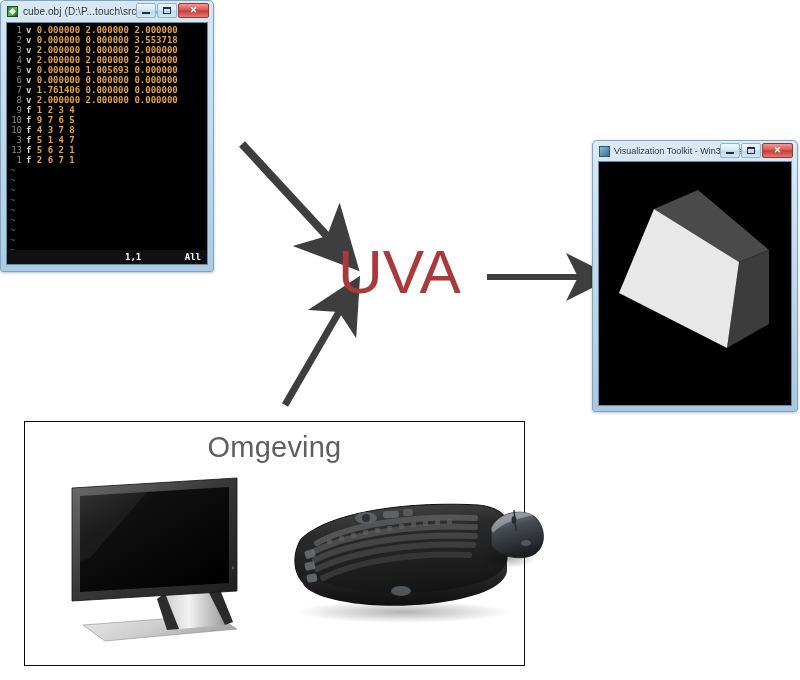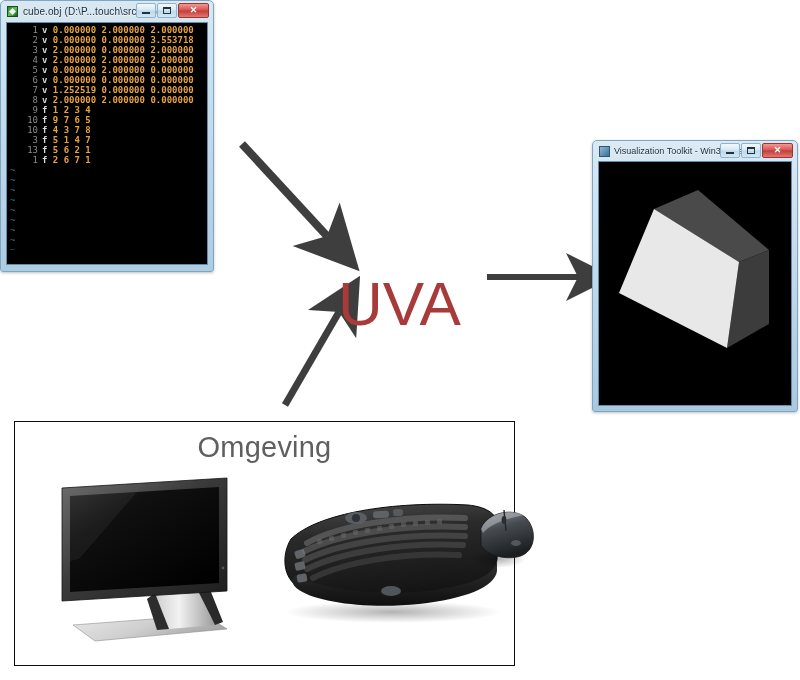--- a/index.html
+++ b/index.html
@@ -131,21 +131,21 @@
     background: #000000;
     font-family: "DejaVu Sans Mono", monospace;
     font-size: 9px;
     line-height: 10px;
     padding: 2px 0 0 0;
     overflow: hidden;
   }
   .code-line {
     white-space: pre;
     height: 10px;
-    padding-left: 17px;
+    padding-left: 1px;
   }
   .ln {
     display: inline-block;
     width: 14px;
     text-align: right;
     color: #8a8a8a;
     margin-right: 4px;
   }
   .kw {
     color: #d8d8d8;
@@ -241,37 +241,36 @@
   
   .uva-label {
     position: absolute;
     left: 338px;
     top: 241px;
     font-size: 62px;
     font-weight: normal;
     letter-spacing: 0px;
     line-height: 1;
     font-family: "Liberation Sans", sans-serif;
-    margin-top: 32px;
   }
 
   
   .arrow-svg {
     position: absolute;
     left: 0;
     top: 0;
     width: 800px;
     height: 680px;
     pointer-events: none;
   }
 
   
   .omgeving-panel {
     position: absolute;
-    left: 14px;
+    left: 24px;
     top: 421px;
     width: 501px;
     height: 245px;
     background: #ffffff;
     border: 1.5px solid #0d0d0d;
     box-sizing: border-box;
   }
   .omgeving-title {
     position: absolute;
     left: 0;
@@ -342,40 +341,44 @@
       </div>
     </div>
   </div>
 
   <div class="gvim-client">
     <div class="gvim-textarea" id="gvim-text">
         <div class="code-line"><span class="ln">1</span><span class="kw">v </span><span class="num">0.000000 2.000000 2.000000</span></div>
         <div class="code-line"><span class="ln">2</span><span class="kw">v </span><span class="num">0.000000 0.000000 3.553718</span></div>
         <div class="code-line"><span class="ln">3</span><span class="kw">v </span><span class="num">2.000000 0.000000 2.000000</span></div>
         <div class="code-line"><span class="ln">4</span><span class="kw">v </span><span class="num">2.000000 2.000000 2.000000</span></div>
-        <div class="code-line"><span class="ln">5</span><span class="kw">v </span><span class="num">0.000000 2.000000 0.000000</span></div>
+        <div class="code-line"><span class="ln">5</span><span class="kw">v </span><span class="num">0.000000 1.005693 0.000000</span></div>
         <div class="code-line"><span class="ln">6</span><span class="kw">v </span><span class="num">0.000000 0.000000 0.000000</span></div>
-        <div class="code-line"><span class="ln">7</span><span class="kw">v </span><span class="num">1.252519 0.000000 0.000000</span></div>
+        <div class="code-line"><span class="ln">7</span><span class="kw">v </span><span class="num">1.761406 0.000000 0.000000</span></div>
         <div class="code-line"><span class="ln">8</span><span class="kw">v </span><span class="num">2.000000 2.000000 0.000000</span></div>
         <div class="code-line"><span class="ln">9</span><span class="kw">f </span><span class="num">1 2 3 4</span></div>
         <div class="code-line"><span class="ln">10</span><span class="kw">f </span><span class="num">9 7 6 5</span></div>
         <div class="code-line"><span class="ln">10</span><span class="kw">f </span><span class="num">4 3 7 8</span></div>
         <div class="code-line"><span class="ln">3</span><span class="kw">f </span><span class="num">5 1 4 7</span></div>
         <div class="code-line"><span class="ln">13</span><span class="kw">f </span><span class="num">5 6 2 1</span></div>
         <div class="code-line"><span class="ln">1</span><span class="kw">f </span><span class="num">2 6 7 1</span></div>
         <div class="tilde">~</div>
         <div class="tilde">~</div>
         <div class="tilde">~</div>
         <div class="tilde">~</div>
         <div class="tilde">~</div>
         <div class="tilde">~</div>
         <div class="tilde">~</div>
         <div class="tilde">~</div>
         <div class="tilde">~</div>
       </div>
+    <div class="gvim-status">
+      <span class="status-pos">1,1</span>
+      <span class="status-scroll">All</span>
+    </div>
   </div>
 </div>
 
 <div class="vtk-window">
   <div class="vtk-titlebar">
     <div class="vtk-icon"></div>
     <span class="vtk-title-text">Visualization Toolkit - Win32Open...</span>
     <div class="winbtns">
       <div class="winbtn">
         <div class="min-glyph"></div>

